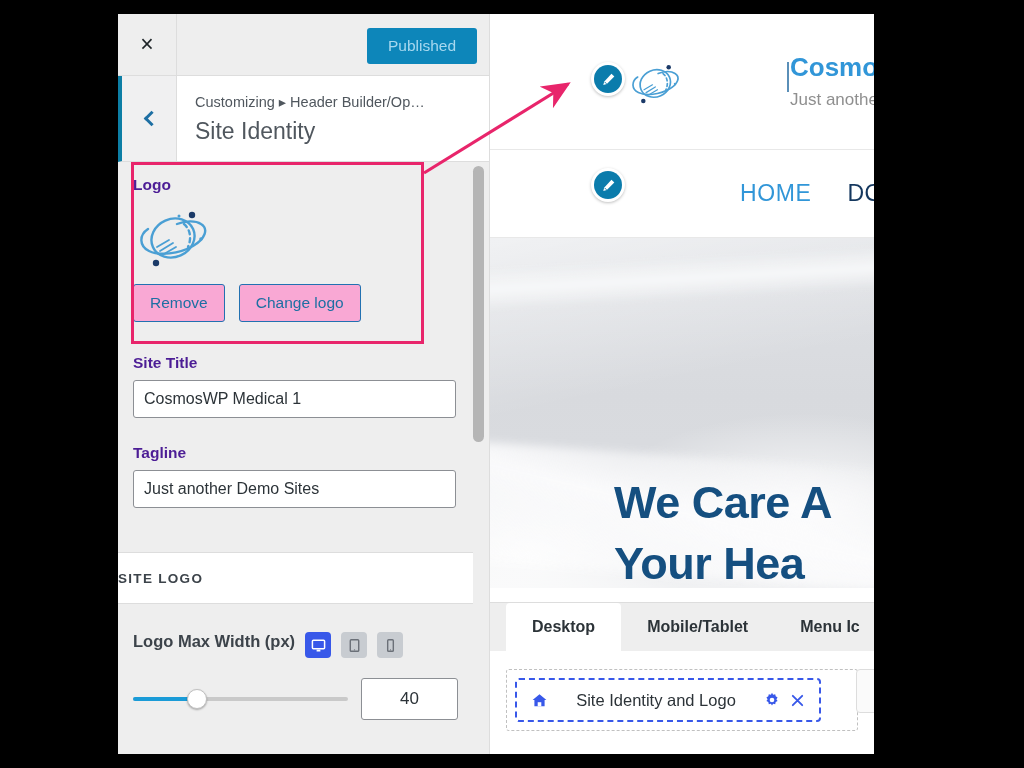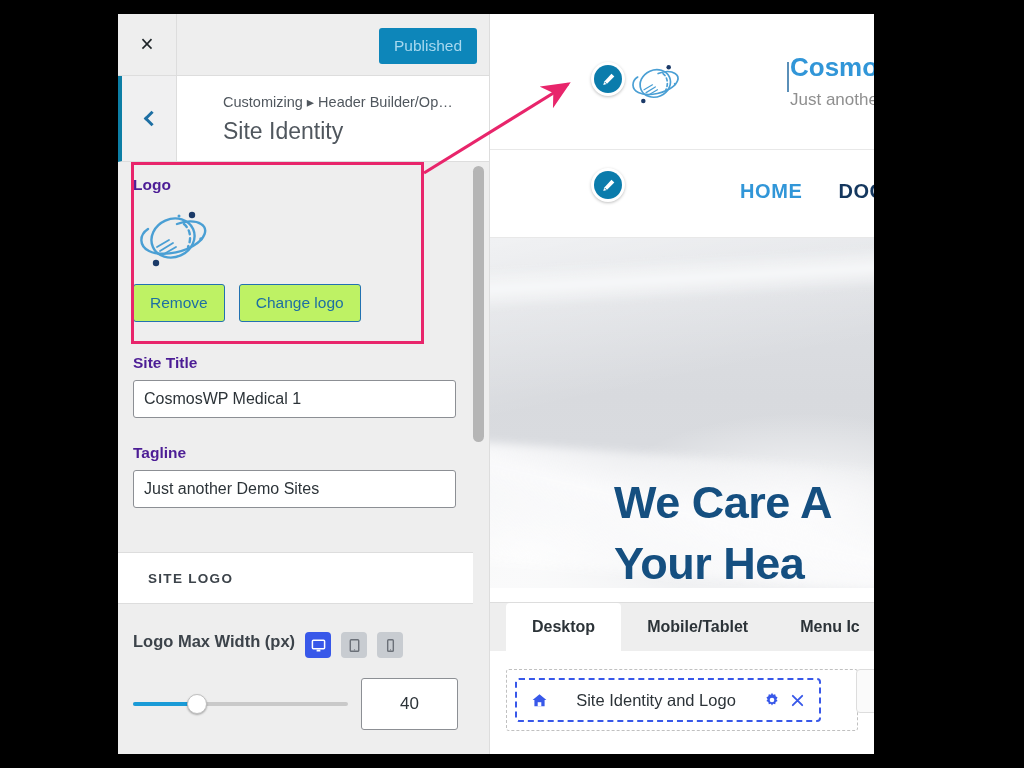--- a/index.html
+++ b/index.html
@@ -49,39 +49,38 @@
     display: flex; align-items: center; justify-content: center;
     cursor: pointer;
   }
   #close-btn .x {
     font-size: 23px; color: #1d2327; font-weight: 400;
     line-height: 1;
   }
   #published-btn {
     position: absolute;
     right: 12px; top: 14px;
-    width: 98px; height: 36px;
+    width: 110px; height: 36px;
     background: #0d86ba;
     border: none; border-radius: 3px;
     color: #a7d8ef;
     font-size: 15.5px;
     font-family: "Liberation Sans", sans-serif;
     cursor: default;
     display: flex; align-items: center; justify-content: center;
   }
 
   
   #panel-header {
     position: relative;
     height: 86px;
     background: #fff;
     border-bottom: 1px solid #ddd;
     border-left: 4px solid #0d7ea5;
     display: flex;
-    gap: 28px;
   }
   #back-btn {
     width: 55px;
     background: #f0f0f1;
     border-right: 1px solid #ddd;
     display: flex; align-items: center; justify-content: center;
     cursor: pointer;
   }
   #back-btn .chev {
     display: inline-block;
@@ -134,21 +133,21 @@
     font-weight: bold;
     margin-bottom: 8px;
     display: block;
   }
 
   
   #logo-control { position: absolute; left: 0; top: 0; width: 355px; padding: 14px 15px 0 15px; }
   #logo-preview { margin: 8px 0 14px 2px; width: 78px; height: 68px; }
   #logo-buttons { display: flex; gap: 14px; }
   .sec-btn {
-    background: #bef264;
+    background: #f9a8d4;
     border: 1px solid #2271b1;
     border-radius: 3px;
     color: #1d6fa3;
     font-size: 15.5px;
     font-family: "Liberation Sans", sans-serif;
     padding: 8px 16px;
     cursor: pointer;
     line-height: 1.3;
   }
 
@@ -168,21 +167,21 @@
 
   
   #site-logo-section {
     position: absolute;
     left: 0; top: 390px;
     width: 355px; height: 52px;
     background: #fff;
     border-top: 1px solid #ddd;
     border-bottom: 1px solid #ddd;
     display: flex; align-items: center;
-    padding-left: 30px;
+    padding-left: 0;
     cursor: pointer;
   }
   #site-logo-section .sec-title {
     font-size: 13.5px;
     font-weight: bold;
     letter-spacing: 1.3px;
     color: #3c434a;
   }
 
   
@@ -225,21 +224,21 @@
   }
   #slider-thumb {
     position: absolute; left: 54px; top: 0;
     width: 20px; height: 20px;
     background: #fff;
     border: 1px solid #c0c0c0;
     border-radius: 50%;
     box-shadow: 0 1px 2px rgba(0,0,0,.3);
   }
   #number-input {
-    width: 97px; height: 52px;
+    width: 97px; height: 42px;
     background: #fff;
     border: 1px solid #8c8f94;
     border-radius: 3px;
     text-align: center;
     font-size: 17px;
     font-family: "Liberation Sans", sans-serif;
     color: #2c3338;
   }
 
   
@@ -328,22 +327,22 @@
     background: #fff;
     border-bottom: 1px solid #e8e8e8;
   }
   #nav-items {
     position: absolute;
     left: 250px; top: 30px;
     display: flex; gap: 36px;
     white-space: nowrap;
   }
   .nav-item {
-    font-size: 20px;
-    font-weight: bold;
+    font-size: 23px;
+    font-weight: normal;
     letter-spacing: 0.6px;
     color: #14375e;
     cursor: pointer;
   }
   .nav-item.active { color: #3196d8; }
 
   
   #hero {
     position: relative;
     height: 350px;

